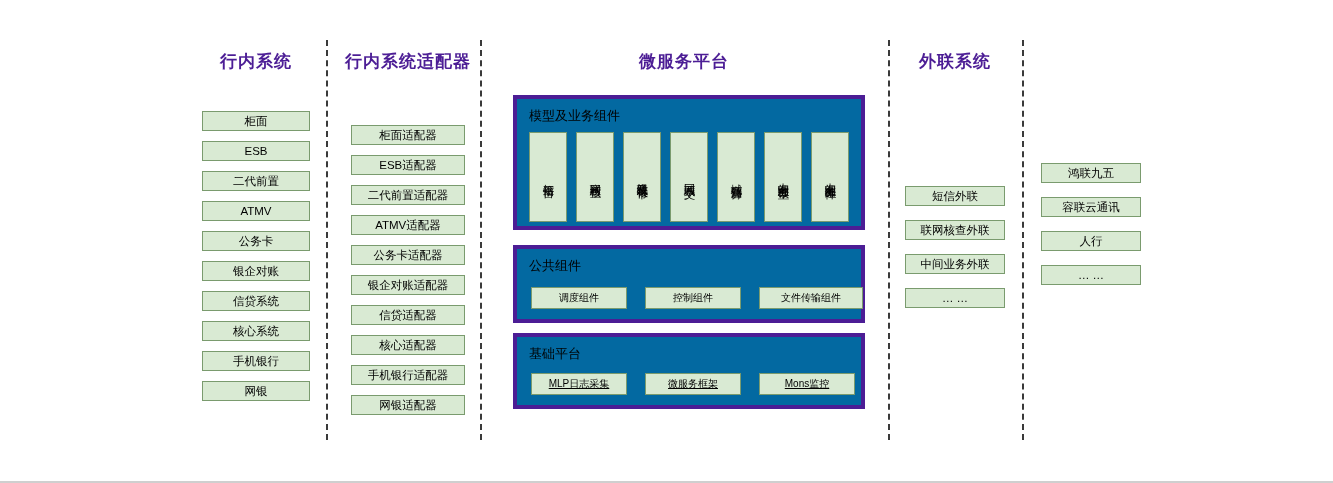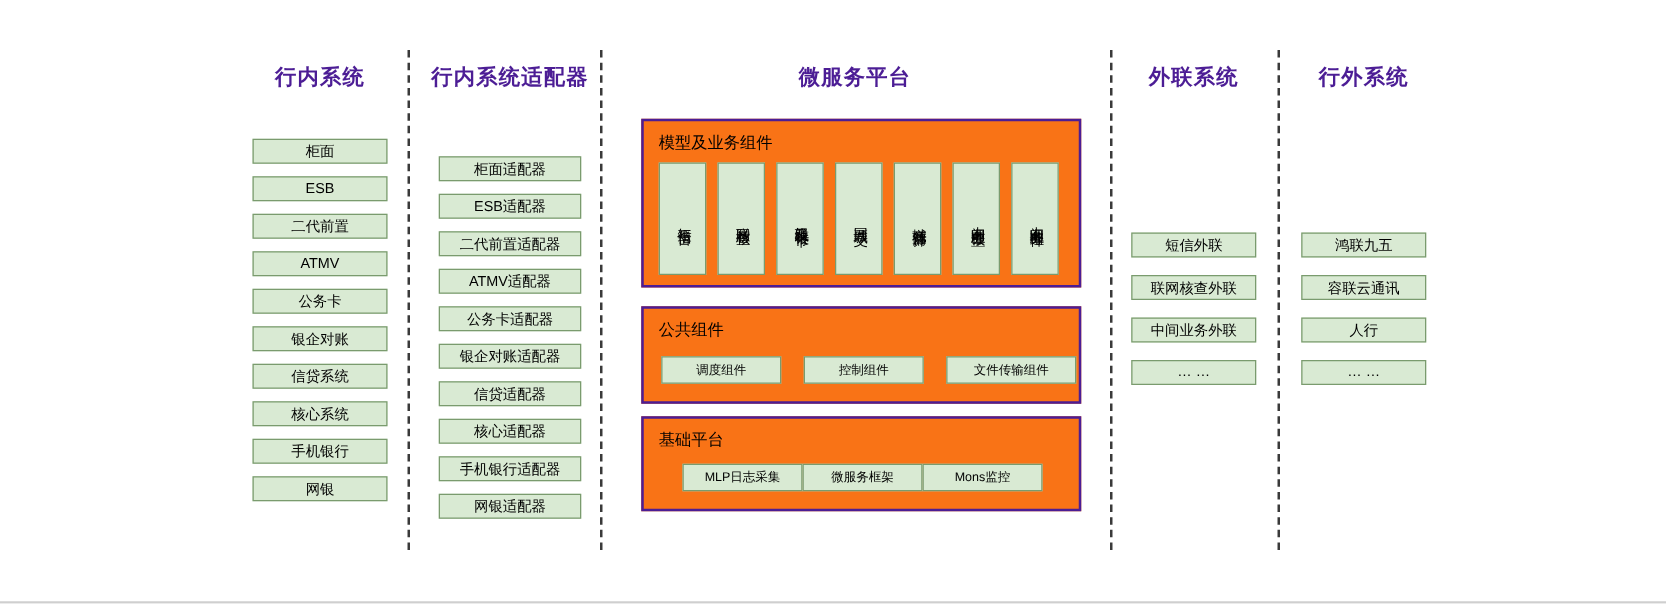--- a/index.html
+++ b/index.html
@@ -53,22 +53,22 @@
     margin: 0 auto 10px auto;
   }
   .chip-ext {
     width: 100px;
     height: 20px;
     margin: 0 auto 14px auto;
   }
   .panel {
     position: absolute;
     box-sizing: border-box;
-    background: #f97316;
-    border: 2px solid #4c1d95;
+    background: #0369a1;
+    border: 4px solid #4c1d95;
   }
   .panel-title {
     position: absolute;
     left: 12px;
     top: 8px;
     font-size: 13px;
     color: #000;
   }
   .vbox {
     box-sizing: border-box;
@@ -169,39 +169,38 @@
     <div class="panel-title">公共组件</div>
     <div style="position:absolute; left:14px; top:38px; display:flex; gap:18px;">
       <div class="box hbox" style="width:96px;">调度组件</div>
       <div class="box hbox" style="width:96px;">控制组件</div>
       <div class="box hbox" style="width:104px;">文件传输组件</div>
     </div>
   </div>
 
   <div class="panel" style="left:513px; top:333px; width:352px; height:76px;">
     <div class="panel-title">基础平台</div>
-    <div style="position:absolute; left:31px; top:36px; display:flex; ">
+    <div style="position:absolute; left:14px; top:36px; display:flex; gap:18px;text-decoration:underline;">
       <div class="box hbox" style="width:96px;">MLP日志采集</div>
       <div class="box hbox" style="width:96px;">微服务框架</div>
       <div class="box hbox" style="width:96px;text-align:right;">Mons监控</div>
     </div>
   </div>
 
   <div class="col" style="left:890px; top:50px; width:130px;">
     <div class="col-title">外联系统</div>
     <div style="margin-top:113px;">
       <div class="box chip-ext">短信外联</div>
       <div class="box chip-ext">联网核查外联</div>
       <div class="box chip-ext">中间业务外联</div>
       <div class="box chip-ext">… …</div>
     </div>
   </div>
 
   <div class="col" style="left:1026px; top:50px; width:130px;">
-    <div class="col-title">行外系统</div>
     <div style="margin-top:113px;">
       <div class="box chip-ext">鸿联九五</div>
       <div class="box chip-ext">容联云通讯</div>
       <div class="box chip-ext">人行</div>
       <div class="box chip-ext">… …</div>
     </div>
   </div>
 
   <div class="bottom-rule"></div>
 </div>

